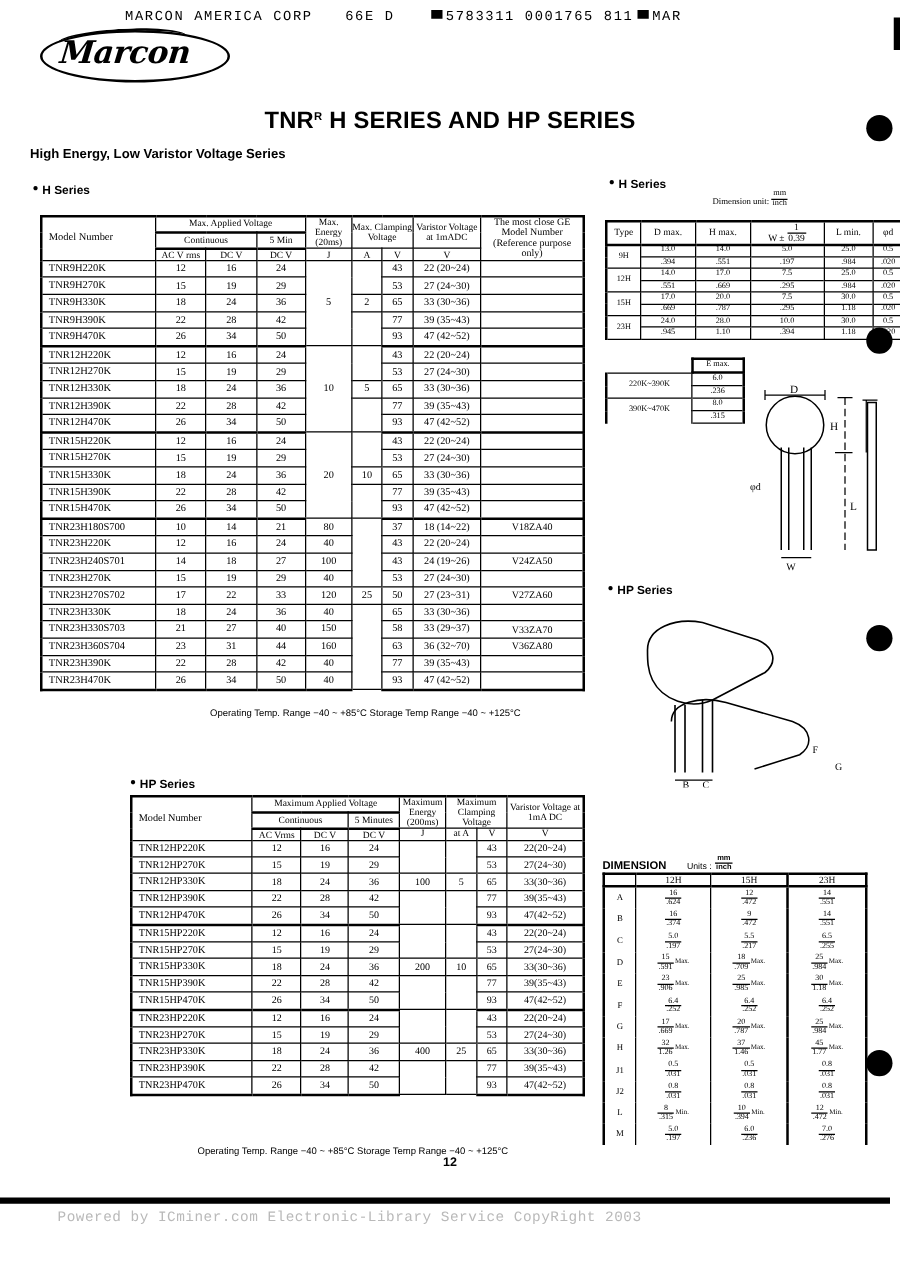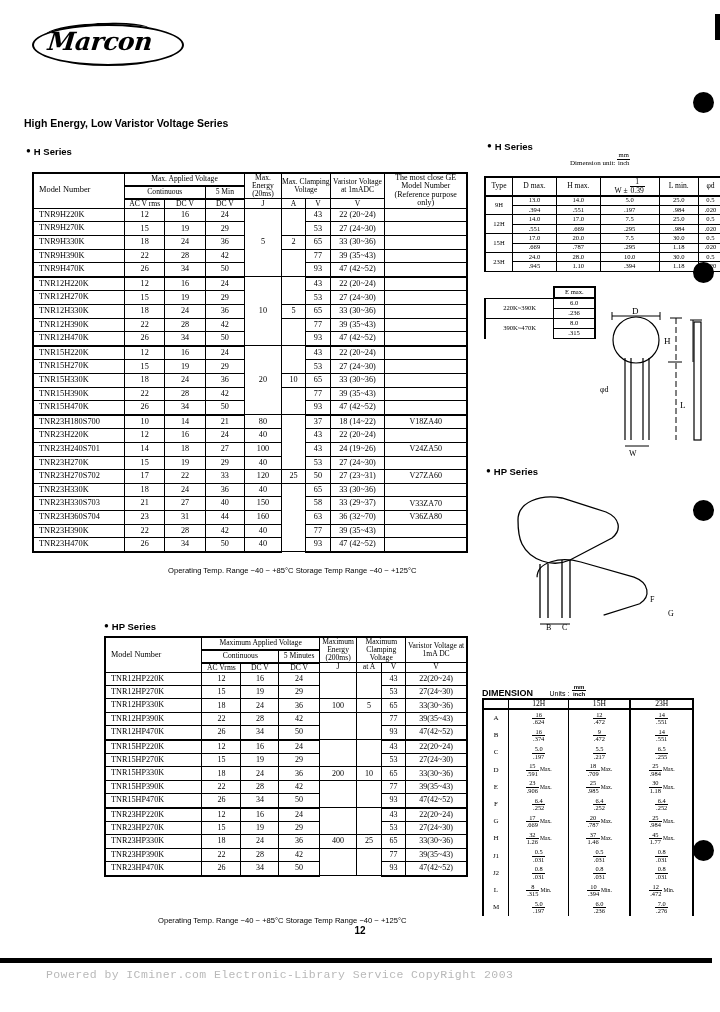--- a/index.html
+++ b/index.html
@@ -126,28 +126,34 @@
   .dot{position:absolute;right:6px;width:21px;height:21px;border-radius:50%;
        background:#000;}
   #dot1{top:92px;} #dot2{top:262px;} #dot3{top:500px;} #dot4{top:840px;}
   #edge-tick{position:absolute;right:0;top:14px;width:5px;height:26px;background:#000;}
 </style>
 </head>
 <body>
 
 <div class="pg">
 
+  <div class="hdr-line">
+    <span class="grp">MARCON AMERICA CORP</span><span class="grp">66E D</span><span class="blk"></span><span>5783311 0001765 811</span><span class="blk"></span><span>MAR</span>
+  </div>
   <div id="edge-tick"></div>
 
   <div class="logo">
     <div class="ell"></div>
     <div class="swoosh"></div>
     <div class="wm">Marcon</div>
   </div>
 
+  <div class="title">
+    <span>TNR</span><sup>R</sup><span> H SERIES AND HP SERIES</span>
+  </div>
 
   <div class="subtitle">High Energy, Low Varistor Voltage Series</div>
 
   <div class="sec-lbl" id="hseries-lbl">
     <span class="bullet">●</span><span>H Series</span>
   </div>
 
   <table class="tbl" id="main-table">
     <thead>
       <tr>

